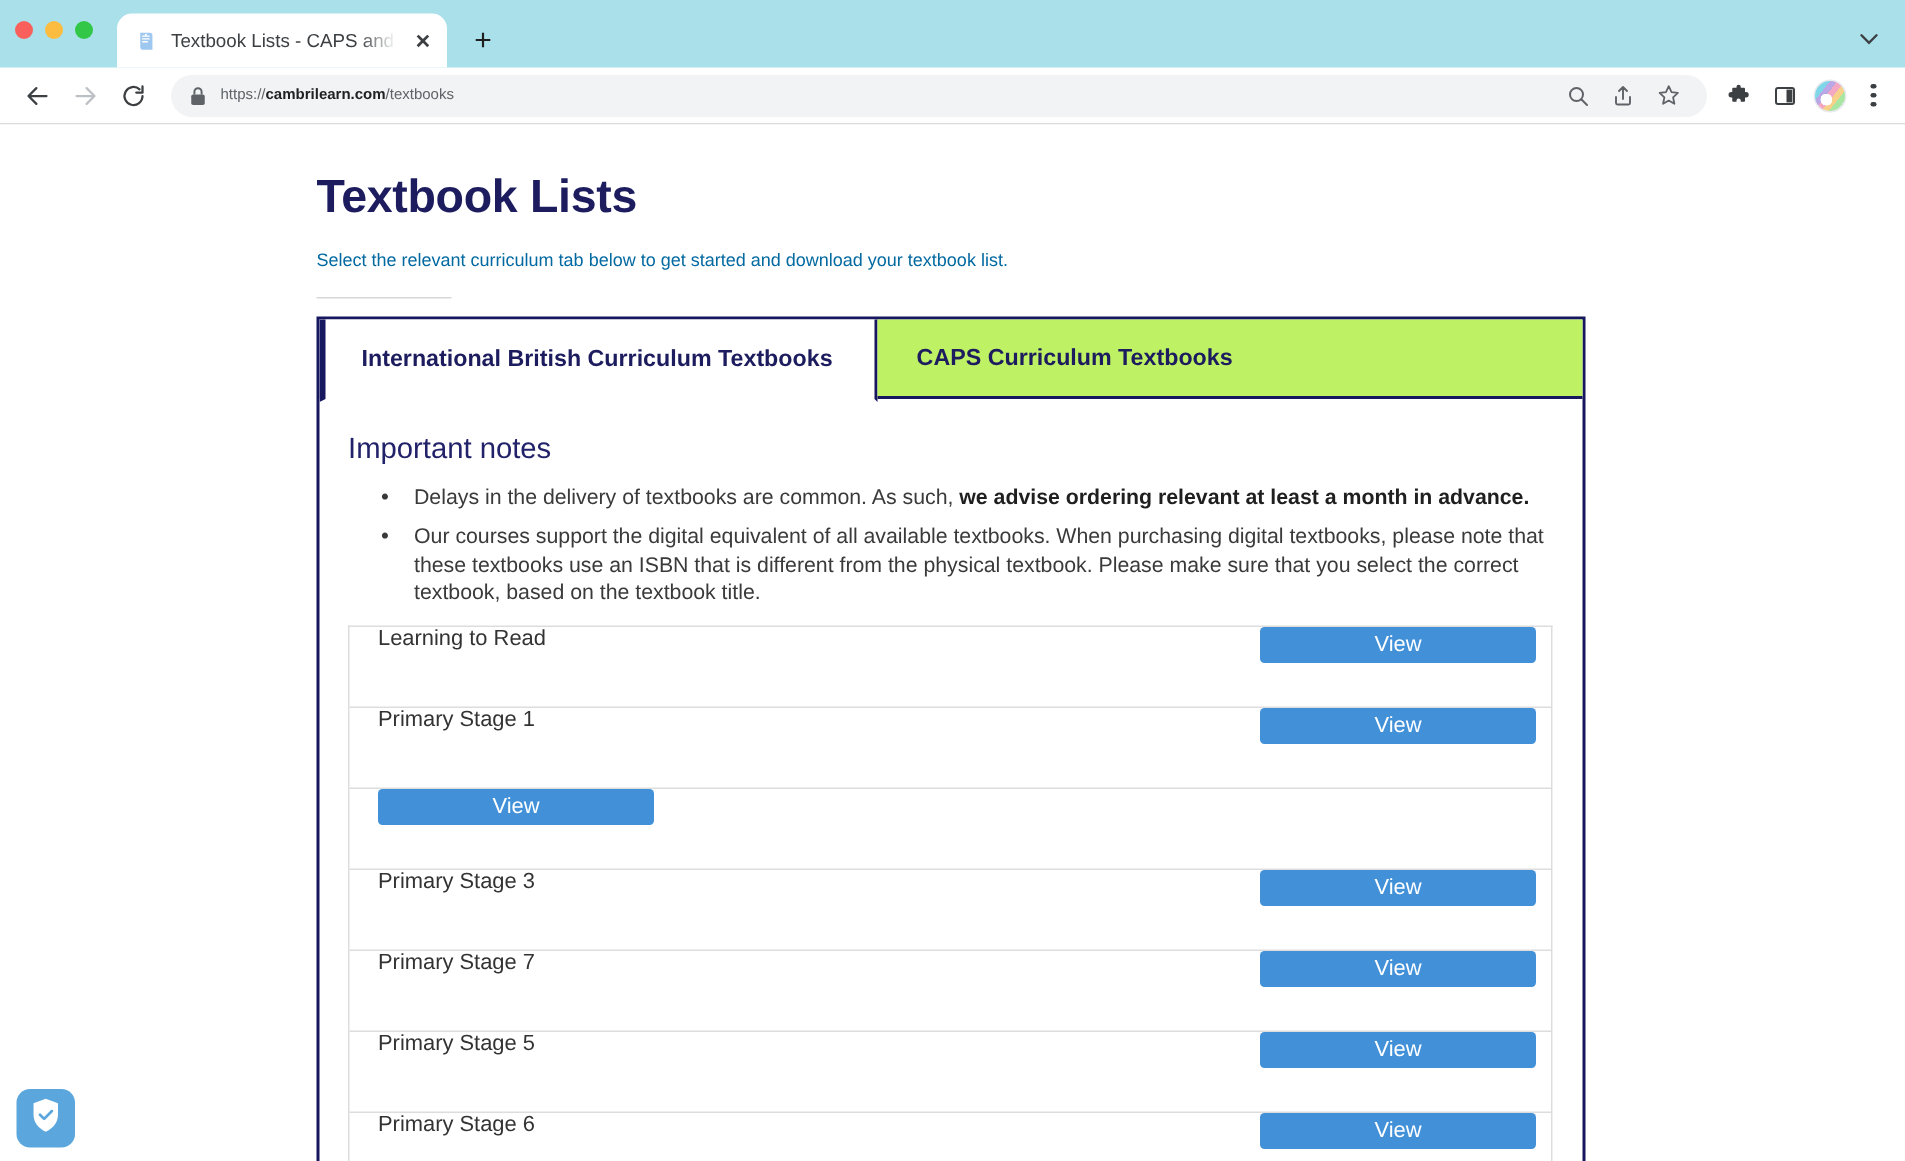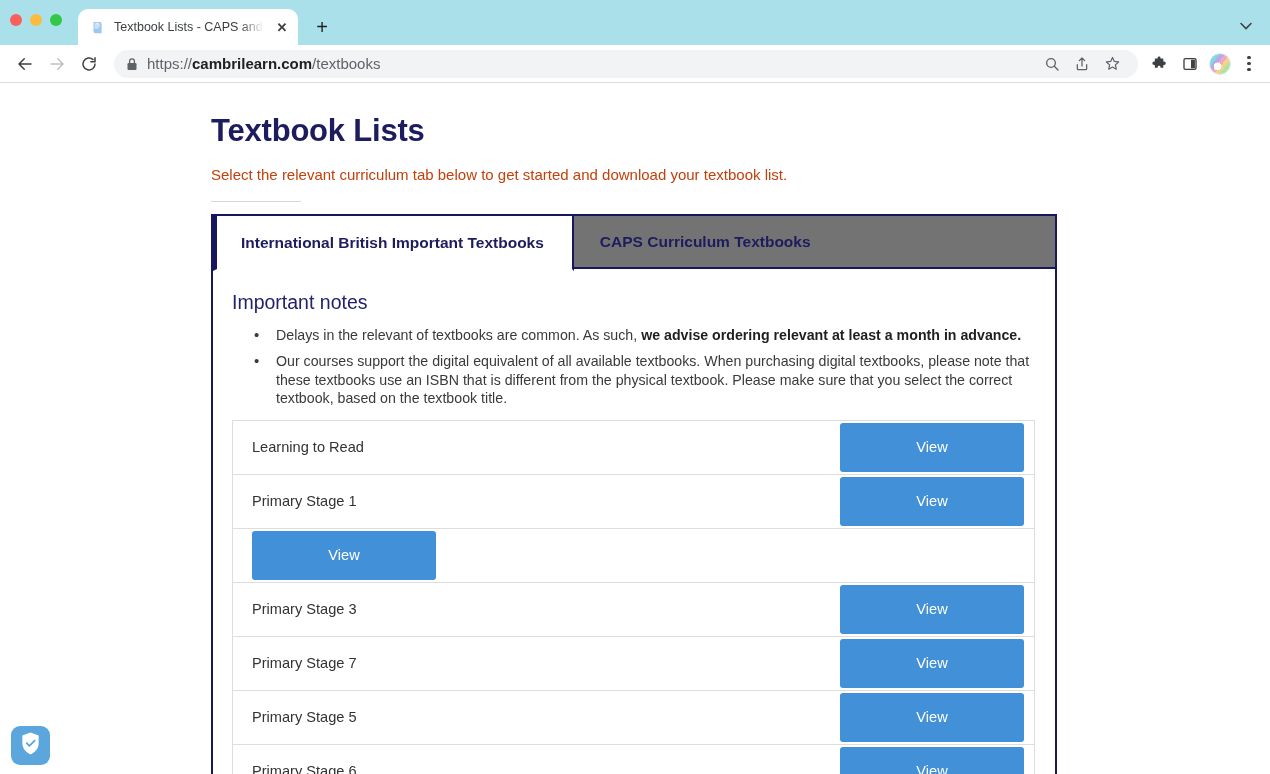--- a/index.html
+++ b/index.html
@@ -137,21 +137,21 @@
     align-items: center;
     padding: 0 12px;
     margin: 0 6px 0 8px;
     gap: 9px;
     cursor: text;
   }
 
   .lock-icon { width: 12px; height: 14px; flex: 0 0 12px; }
 
   .url {
-    font-size: 15px;
+    font-size: 10px;
     color: #5f6368;
     white-space: nowrap;
   }
   .url b { color: #202124; font-weight: 700; }
 
   .omni-actions { display: flex; align-items: center; gap: 2px; margin-left: auto; }
 
   .tb-icon {
     width: 28px; height: 28px;
     display: flex; align-items: center; justify-content: center;
@@ -196,22 +196,22 @@
   }
 
   .page-title {
     font-size: 31px;
     font-weight: bold;
     color: #1c1c5e;
     letter-spacing: -0.2px;
   }
 
   .page-subtitle {
-    font-size: 15px;
-    color: #c2410c;
+    font-size: 12px;
+    color: #0369a1;
     margin-top: 17px;
   }
 
   .subtitle-rule {
     width: 90px;
     height: 1px;
     background: #d8d8d8;
     margin-top: 18px;
   }
 
@@ -228,21 +228,21 @@
   }
 
   .ctab {
     display: flex;
     align-items: center;
     font-size: 15.5px;
     color: #1c1c5e;
     font-weight: bold;
     cursor: pointer;
     padding: 0 26px;
-    background: #737373;
+    background: #bef264;
   }
 
   .ctab.active {
     background: #ffffff;
     border-left: 4px solid #171760;
     border-right: 2px solid #171760;
     border-bottom: 2px solid #ffffff;
     padding: 0 28px 0 24px;
     margin-bottom: -2px;
   }
@@ -287,35 +287,34 @@
   .notes li b { font-weight: bold; color: #1f1f1f; }
 
   .table {
     border: 1px solid #dddddd;
     border-bottom: none;
     margin-top: 12px;
   }
 
   .row {
     display: flex;
-    align-items: center;
     height: 54px;
     border-bottom: 1px solid #dddddd;
     padding: 0 10px 0 19px;
   }
 
   .row-label {
     font-size: 14.6px;
     color: #333333;
     flex: 1;
   }
 
   .view-btn {
     width: 184px;
-    height: 49px;
+    height: 24px;
     background: #4190d8;
     border: none;
     border-radius: 3px;
     color: #ffffff;
     font-size: 14.6px;
     font-family: "Liberation Sans", sans-serif;
     cursor: pointer;
     display: flex;
     align-items: center;
     justify-content: center;
@@ -440,29 +439,29 @@
   <div class="viewport">
     <div class="page">
 
       <h1 class="page-title">Textbook Lists</h1>
       <p class="page-subtitle">Select the relevant curriculum tab below to get started and download your textbook list.</p>
       <div class="subtitle-rule"></div>
 
       <div class="card">
 
         <div class="tabs">
-          <div class="ctab active">International British Important Textbooks</div>
+          <div class="ctab active">International British Curriculum Textbooks</div>
           <div class="ctab inactive">CAPS Curriculum Textbooks</div>
         </div>
 
         <div class="panel">
           <h2 class="notes-heading">Important notes</h2>
 
           <ul class="notes">
-            <li><span>Delays in the relevant of textbooks are common. As such, </span><b>we advise ordering relevant at least a month in advance.</b></li>
+            <li><span>Delays in the delivery of textbooks are common. As such, </span><b>we advise ordering relevant at least a month in advance.</b></li>
             <li><span>Our courses support the digital equivalent of all available textbooks. When purchasing digital textbooks, please note that these textbooks use an ISBN that is different from the physical textbook. Please make sure that you select the correct textbook, based on the textbook title.</span></li>
           </ul>
 
           <div class="table">
             <div class="row">
               <span class="row-label">Learning to Read</span>
               <button class="view-btn">View</button>
             </div>
             <div class="row">
               <span class="row-label">Primary Stage 1</span>

